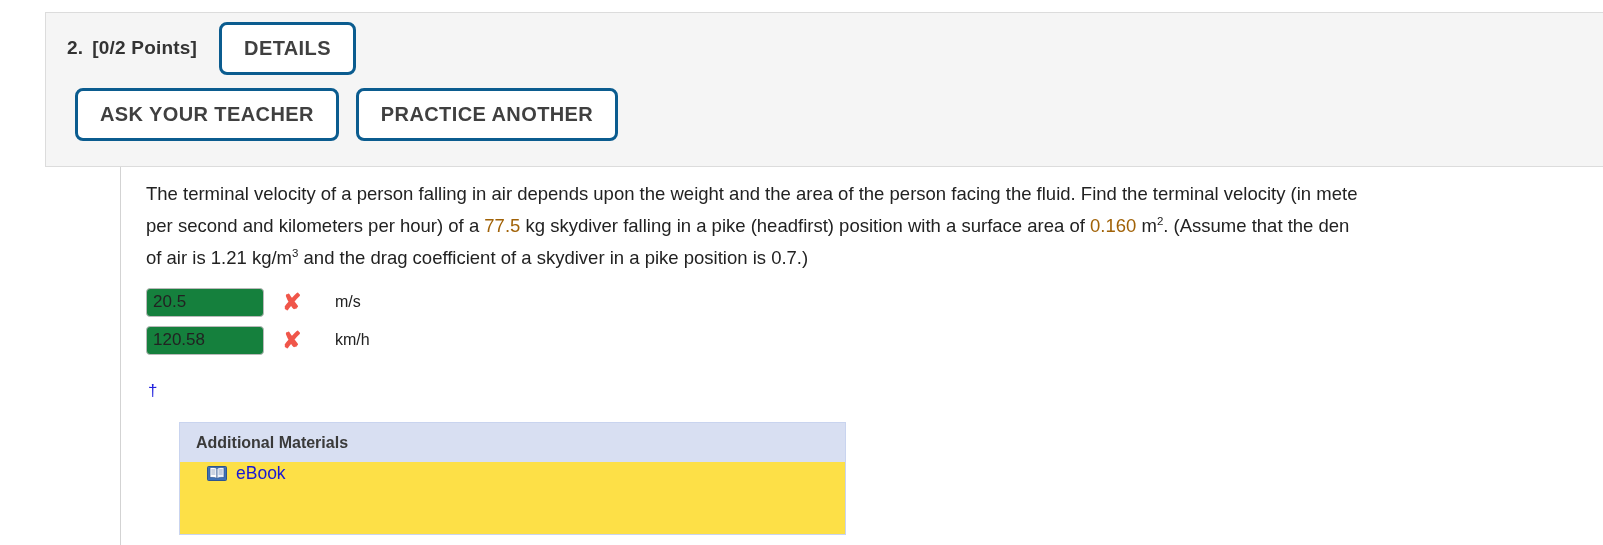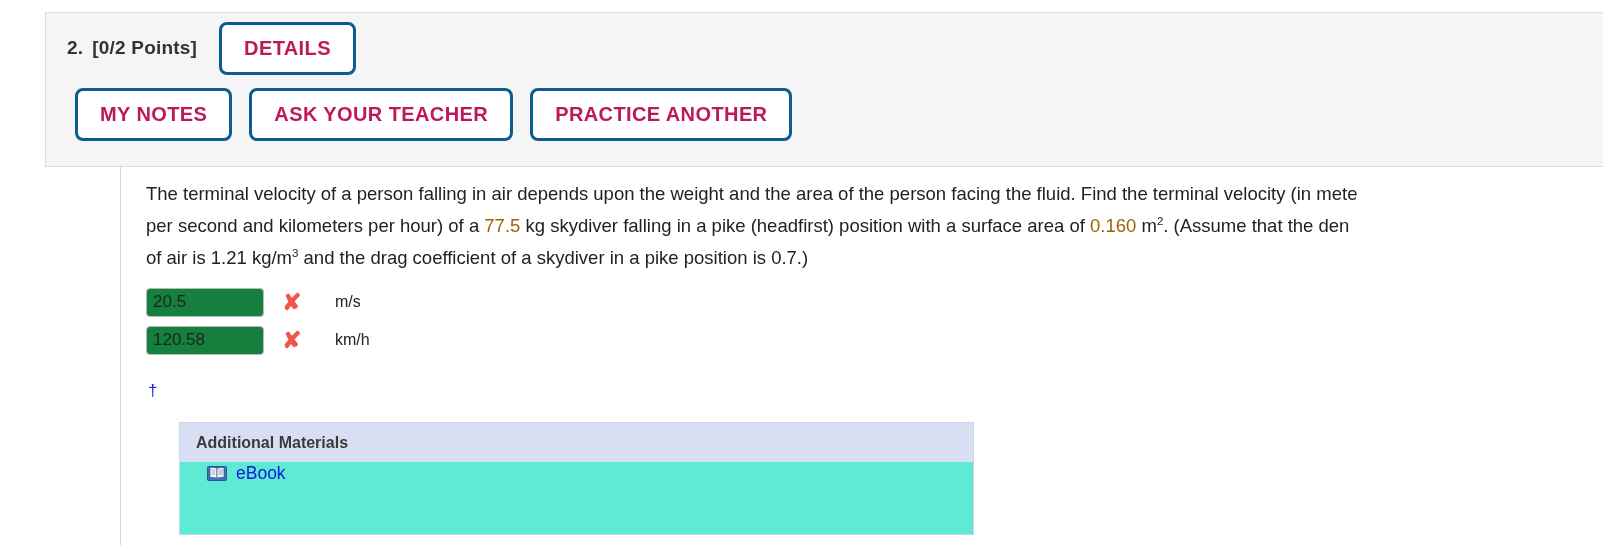--- a/index.html
+++ b/index.html
@@ -48,21 +48,21 @@
     display: inline-flex;
     align-items: center;
     justify-content: center;
     box-sizing: border-box;
     height: 53px;
     padding: 0 22px;
     margin-left: 22px;
     background: #ffffff;
     border: 3px solid #0b5c8f;
     border-radius: 8px;
-    color: #be185d;
+    color: #404040;
     font-size: 20px;
     font-weight: bold;
     letter-spacing: 0.4px;
     cursor: pointer;
     white-space: nowrap;
     text-align: right;
   }
   .row2 .pill-btn { margin-left: 17px; }
 
   .qref {
@@ -143,24 +143,24 @@
     margin-left: 2px;
     color: #2222dd;
     font-size: 17px;
     line-height: 1;
   }
 
   
   .materials {
     margin-top: 23px;
     margin-left: 33px;
-    width: 795px;
+    width: 667px;
     box-sizing: border-box;
     border: 1px solid #c9d4ef;
-    background: #5eead4;
+    background: #fde047;
   }
   .materials-head {
     background: #d8dff2;
     height: 39px;
     display: flex;
     align-items: center;
     padding-left: 16px;
     font-size: 16px;
     font-weight: bold;
     color: #3a3a3a;
@@ -191,21 +191,20 @@
 <div class="question-header">
 
   <div class="hdr-row row1">
     <div class="points-label">
       <span class="num">2.</span><span>[0/2 Points]</span>
     </div>
     <button class="pill-btn">DETAILS</button>
   </div>
 
   <div class="hdr-row row2">
-    <button class="pill-btn">MY NOTES</button>
     <button class="pill-btn">ASK YOUR TEACHER</button>
     <button class="pill-btn">PRACTICE ANOTHER</button>
   </div>
 
 </div>
 
 <div class="problem-area">
   <div class="problem-inner">
 
     <div class="prompt-text">

